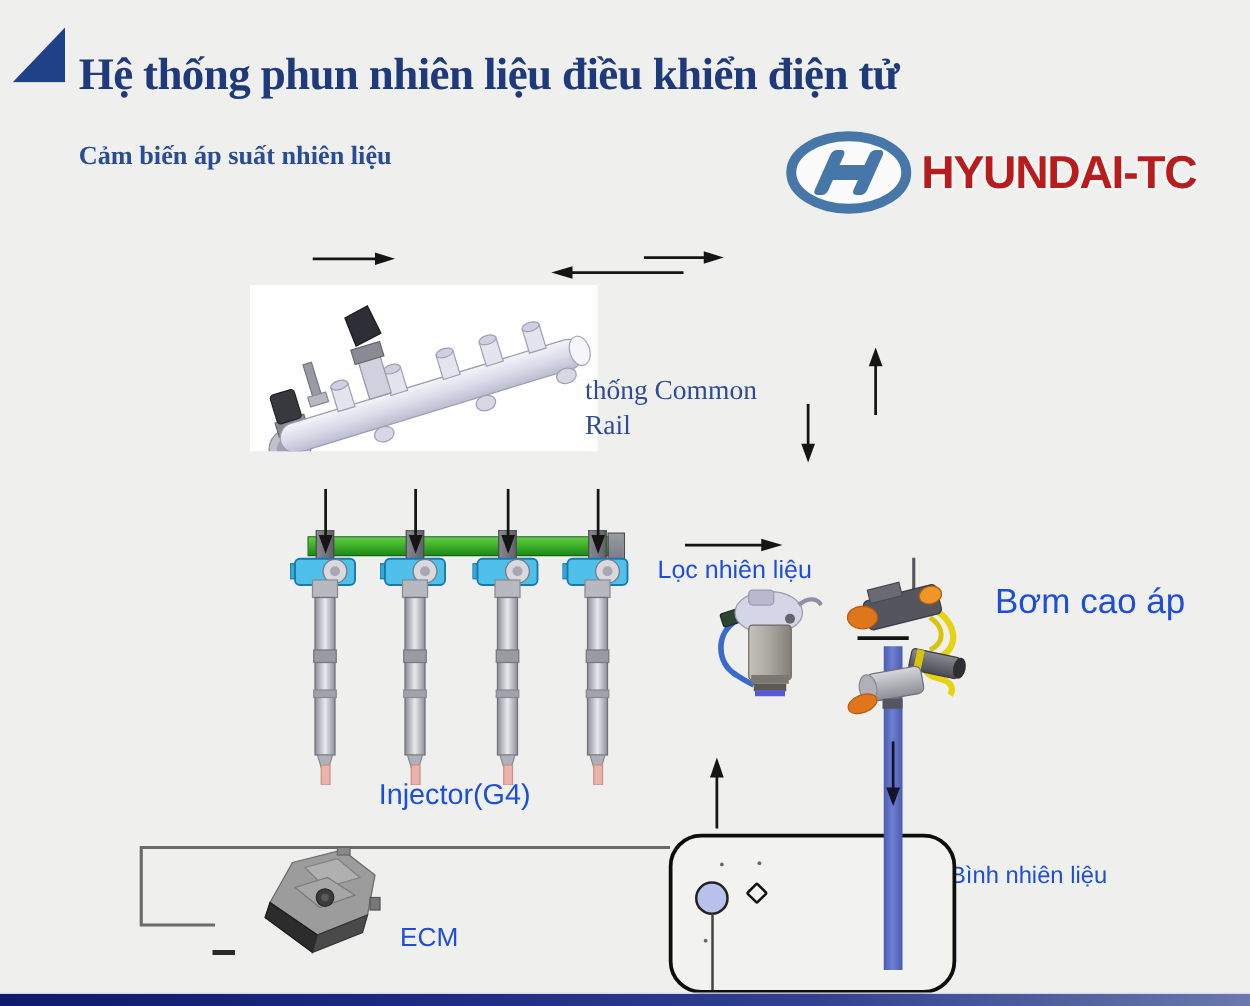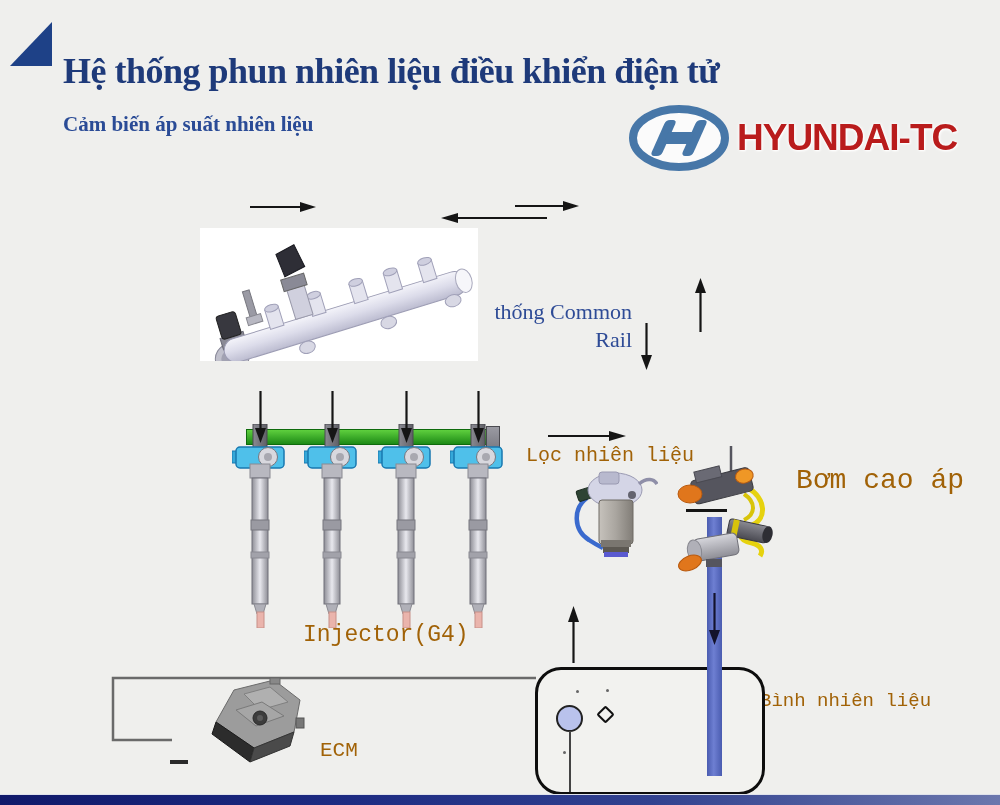--- a/index.html
+++ b/index.html
@@ -1,23 +1,23 @@
 <!DOCTYPE html>
 <html><head>
 <meta charset="utf-8">
 <style>
   html,body{margin:0;padding:0;}
   body{background:#d8d8d8;font-family:"Liberation Serif",serif;}
   .stage{position:relative;width:1000px;height:805px;background:#efefed;overflow:hidden;margin:0 auto;}
   .abs{position:absolute;}
-  .lbl{position:absolute;color:#a16207;font-family:Liberation Mono, monospace;line-height:1.2;text-align:right;}
+  .lbl{position:absolute;color:#1d4ed8;font-family:Liberation Sans, sans-serif;line-height:1.2;text-align:right;}
   .tri{position:absolute;left:10px;top:22px;width:42px;height:44px;background:#1e4187;
        clip-path:polygon(0% 100%,100% 0%,100% 100%);}
   .title{position:absolute;left:63px;top:38px;font-size:36px;font-weight:bold;color:#1e3a7a;
-         letter-spacing:-0.5px;white-space:nowrap;margin-top:12px;}
+         letter-spacing:-0.5px;white-space:nowrap;}
   .subtitle{position:absolute;left:63px;top:112px;font-size:21px;font-weight:bold;color:#2a4b96;white-space:nowrap;}
   .logo{position:absolute;left:627px;top:103px;height:70px;display:flex;align-items:center;}
   .brand{font-family:"Liberation Sans",sans-serif;font-size:37px;font-weight:800;color:#b91c1c;
          letter-spacing:-1px;margin-left:6px;
          text-shadow:0 0 2px #fff,0 0 4px #fff,1px 1px 2px #fff;}
   .railbox{position:absolute;left:200px;top:228px;width:278px;height:133px;background:#ffffff;}
   .greenbar{position:absolute;left:246px;top:429px;width:248px;height:14px;
             background:linear-gradient(#5ecf3e,#1d8a16);border:1px solid #0e6a0c;z-index:1;}
   .endpiece{position:absolute;left:486px;top:426px;width:12px;height:38px;
             background:linear-gradient(#9a9aa2,#64646c);border:1px solid #4a4a50;z-index:2;}
@@ -30,21 +30,21 @@
   .tank-circle{position:absolute;left:556px;top:705px;width:27px;height:27px;border-radius:50%;
                background:#b9c2ec;border:2.5px solid #222;box-sizing:border-box;z-index:2;}
   .tank-line{position:absolute;left:569px;top:731px;width:2px;height:61px;background:#444;z-index:2;}
   .tank-diamond{position:absolute;left:599px;top:708px;width:13px;height:13px;border:2.5px solid #111;
                 transform:rotate(45deg);border-radius:2px;box-sizing:border-box;z-index:2;}
   .speck{position:absolute;width:3px;height:3px;background:#666;border-radius:50%;z-index:2;}
   .dash{position:absolute;left:170px;top:760px;width:18px;height:4px;background:#2a2a2a;}
   .pline{position:absolute;left:686px;top:509px;width:41px;height:2.5px;background:#141414;z-index:3;}
   .scvtext{position:absolute;left:775px;top:546px;width:176px;font-size:19px;color:#2e4b96;
            text-align:justify;line-height:1.32;}
-  .crlabel{position:absolute;left:468px;top:298px;width:164px;text-align:right;font-size:22px;
+  .crlabel{position:absolute;left:468px;top:298px;width:164px;text-align:left;font-size:22px;
            color:#2e4b96;line-height:1.25;}
   .footer{position:absolute;left:0;top:794px;width:1000px;height:11px;
           background:linear-gradient(90deg,#10196a 0%,#1d2b82 35%,#31418f 65%,#6b77ad 100%);
           border-top:1px solid #dfe2ec;z-index:4;}
   svg{display:block;}
 </style>
 </head>
 <body>
 
 <div class="stage">

